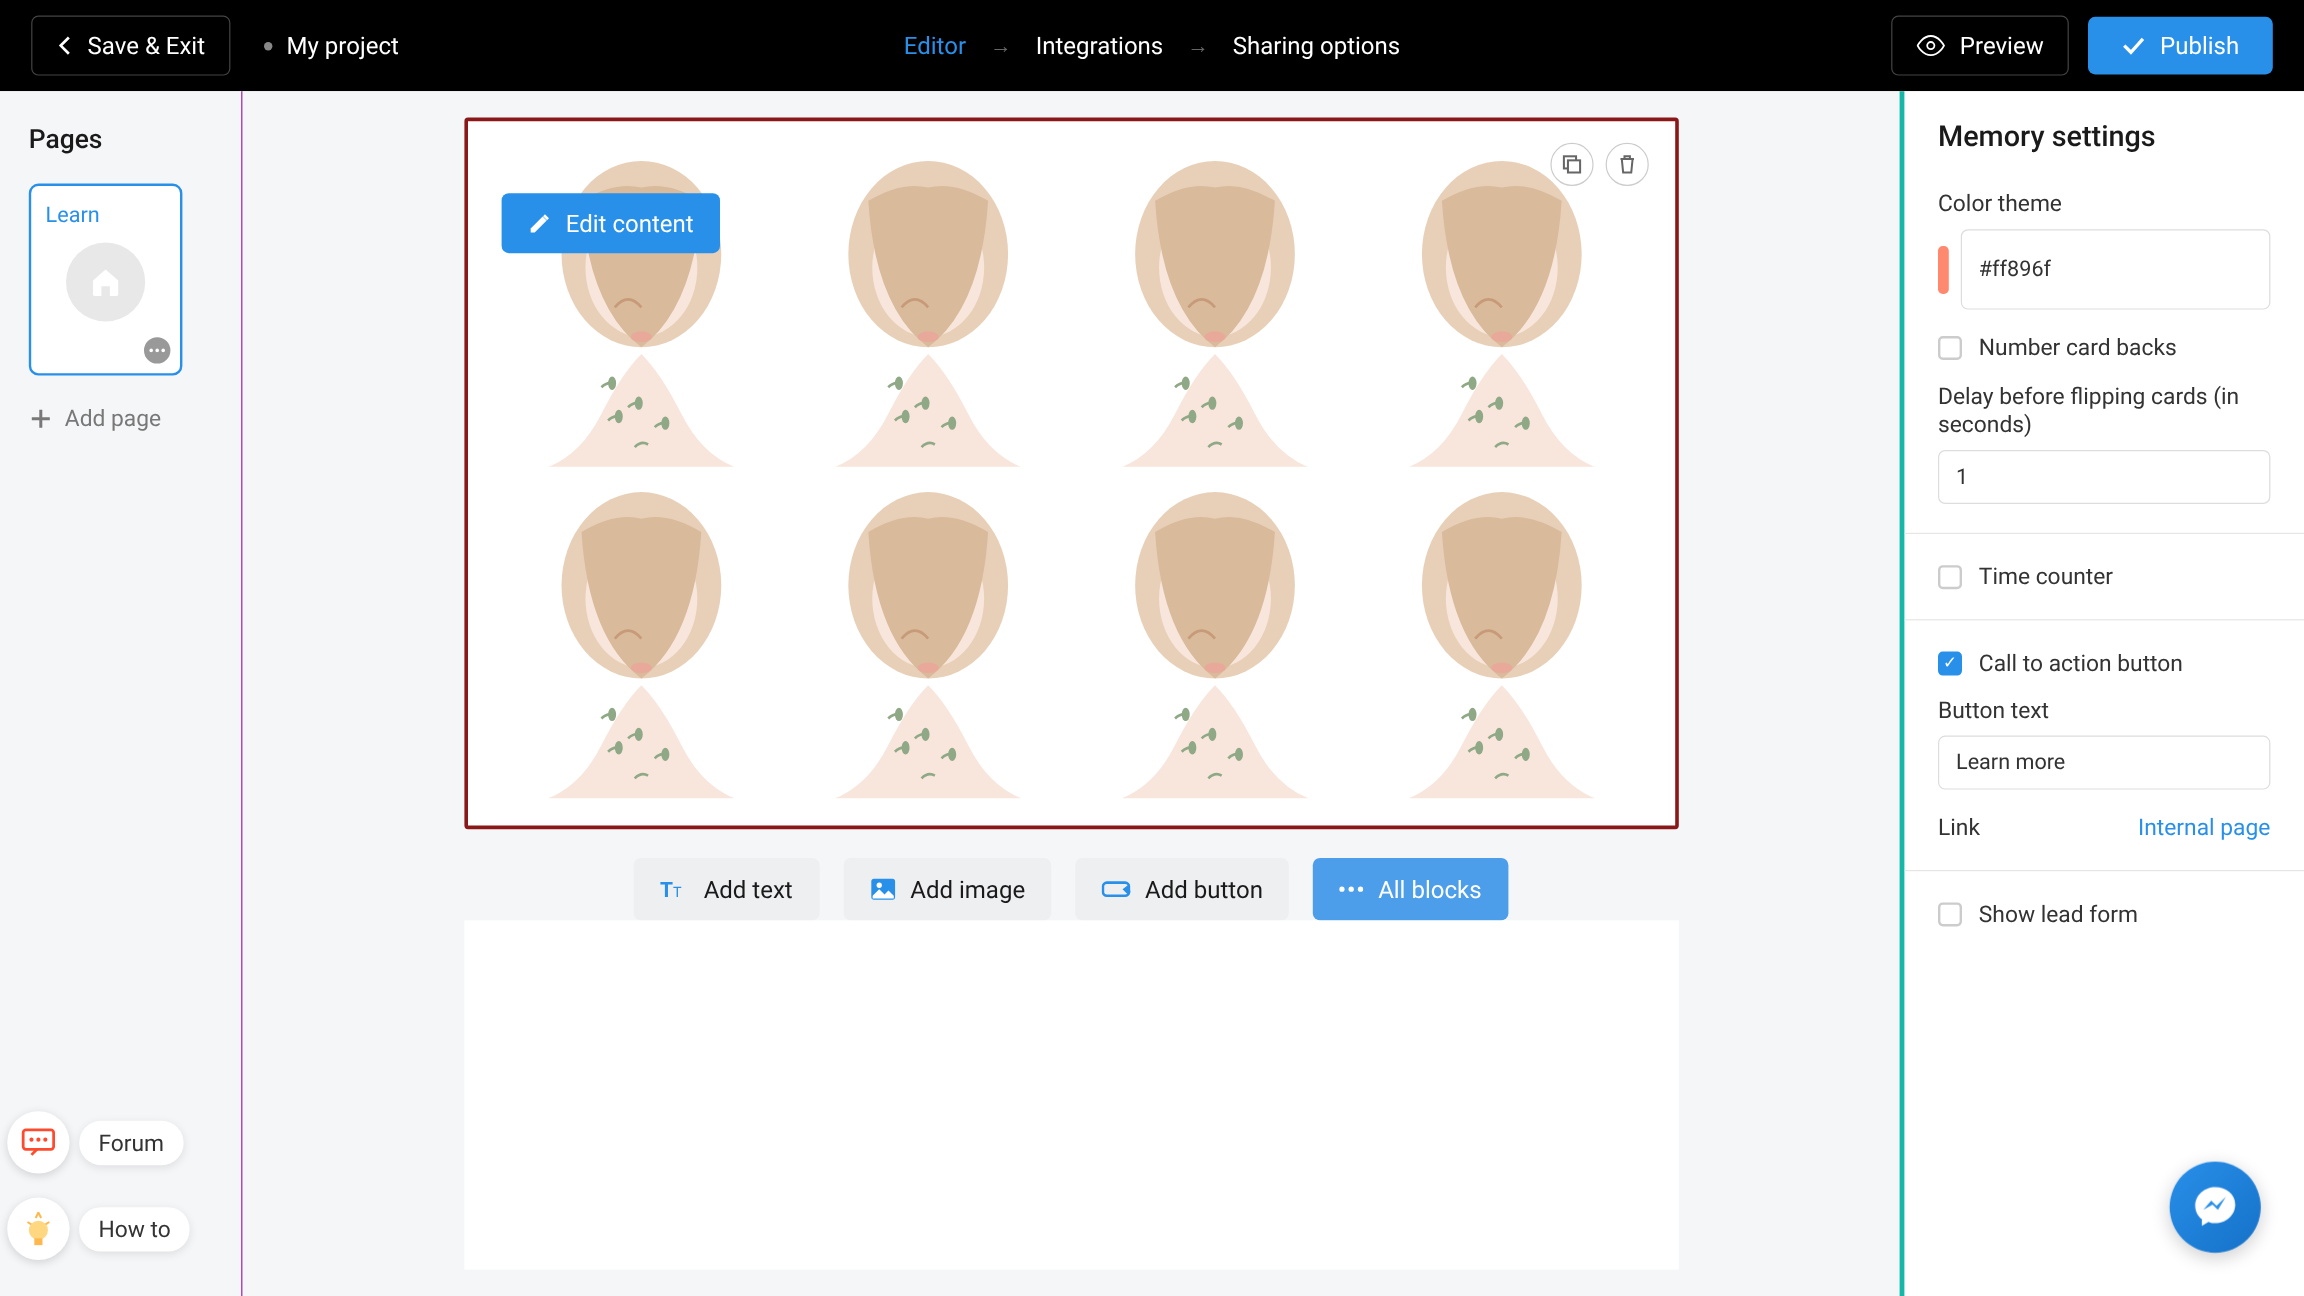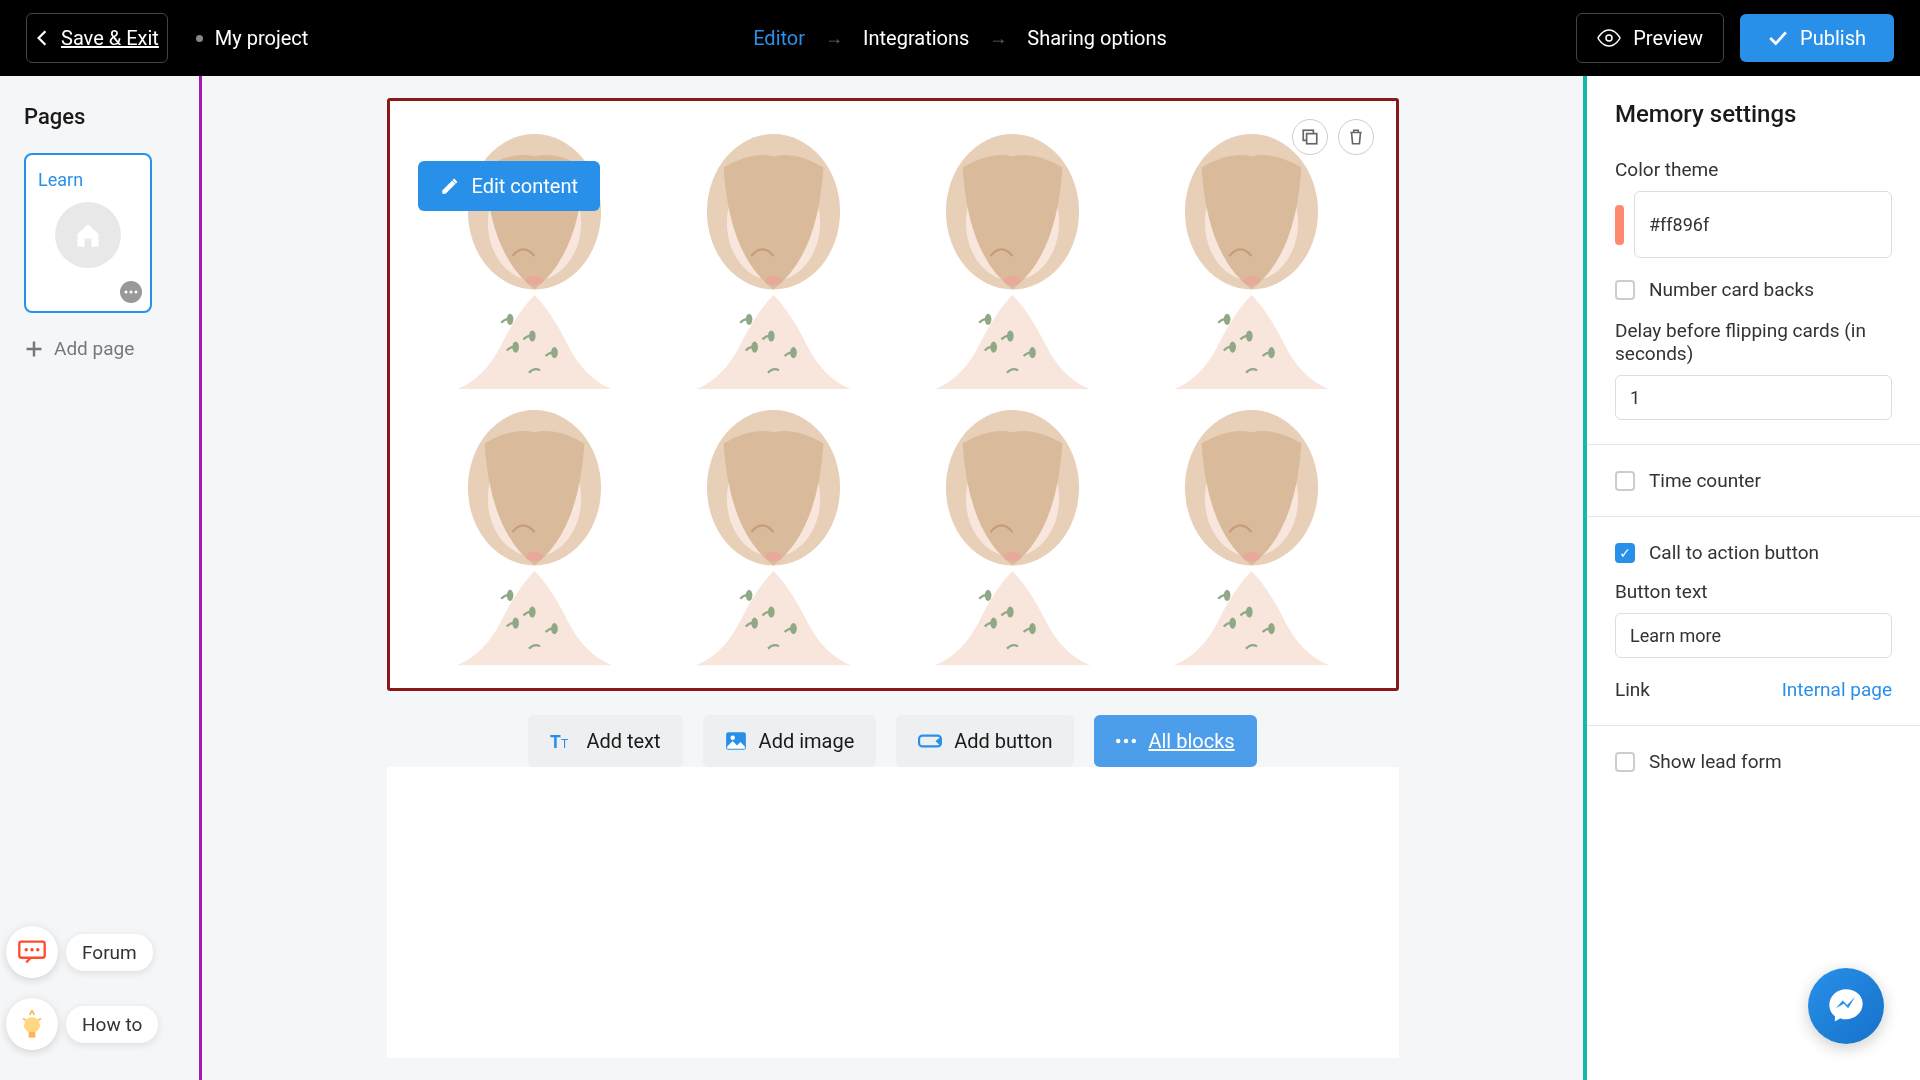--- a/index.html
+++ b/index.html
@@ -24,28 +24,27 @@
     }
     .header-left {
       display: flex;
       align-items: center;
       gap: 28px;
     }
     .save-exit-btn {
       display: flex;
       align-items: center;
       gap: 12px;
-      padding: 12px 8px;
+      padding: 12px 20px;
       border: 1px solid #444;
       border-radius: 6px;
       background: transparent;
       color: #fff;
       font-size: 20px;
       cursor: pointer;
-      text-decoration: underline;
     }
     .project-name {
       display: flex;
       align-items: center;
       gap: 12px;
       color: #fff;
       font-size: 20px;
     }
     .dot-indicator {
       width: 7px;
@@ -102,21 +101,21 @@
       font-size: 20px;
       cursor: pointer;
     }
     .main-layout {
       display: flex;
       height: calc(100% - 76px);
     }
     .sidebar-left {
       width: 202px;
       padding: 28px 24px;
-      border-right: 3px solid #a21caf;
+      border-right: 1px solid #a21caf;
       background: #f5f6f8;
       position: relative;
       height: 100%;
     }
     .pages-title {
       font-size: 22px;
       font-weight: 500;
       color: #1a1a1a;
       margin-bottom: 24px;
     }
@@ -283,21 +282,20 @@
       border: none;
       border-radius: 6px;
       background: #eeeff1;
       color: #1a1a1a;
       font-size: 20px;
       cursor: pointer;
     }
     .toolbar-btn.primary {
       background: #4d9eea;
       color: #fff;
-      text-decoration: underline;
     }
     .canvas-footer {
       width: 1012px;
       height: 316px;
       background: #fff;
       margin-top: 0;
       border-top: none;
     }
     .sidebar-right {
       width: 337px;

